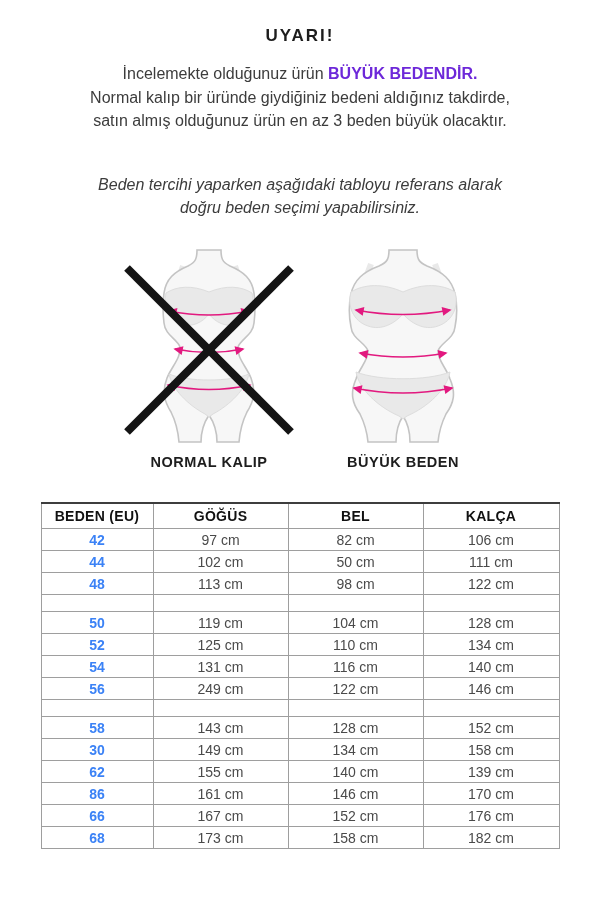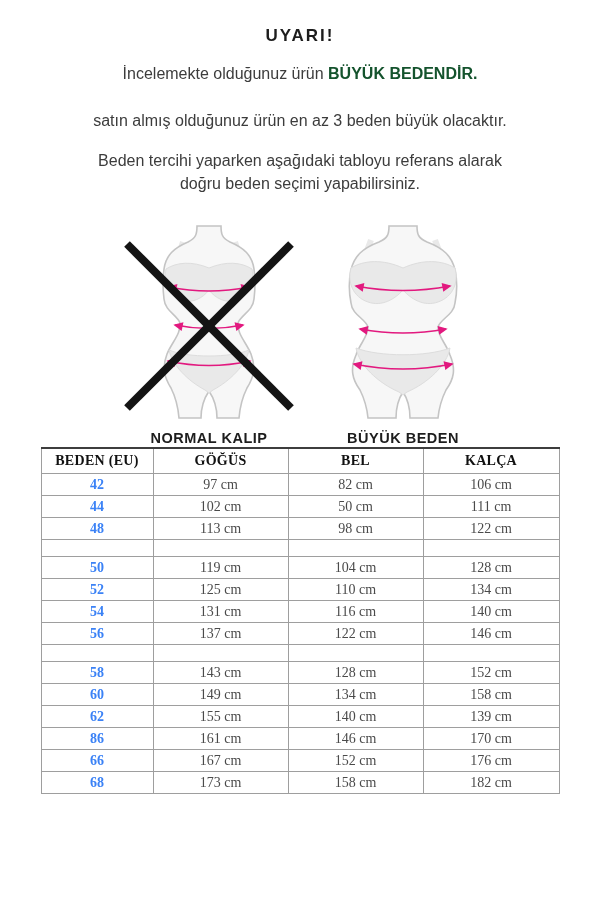--- a/index.html
+++ b/index.html
@@ -12,40 +12,40 @@
   .page { width: 600px; height: 900px; position: relative; }
 
   .title {
     padding-top: 26px; text-align: center;
     font-size: 17px; font-weight: bold; letter-spacing: 2px; color: #1d1d1d;
   }
   .para {
     margin: 16px auto 0; text-align: center;
     font-size: 16px; line-height: 23.5px; color: #3c3c3c;
   }
-  .para .b { font-weight: bold; color: #14532d; }
-  .para.second { margin-top: 16px; }
+  .para .b { font-weight: bold; color: #6d28d9; }
+  .para.second { margin-top: 40px; font-style: italic; }
 
   .figures {
     margin-top: 28px; display: flex; justify-content: center; gap: 16px; padding-left: 12px;
   }
   .figure-col { width: 178px; text-align: center; }
   svg.body-svg { width: 160px; height: 196px; overflow: visible; display: block; margin: 0 auto; }
   .silhouette { fill: #f7f7f7; stroke: #c4c4c4; stroke-width: 1.6; }
   .garment { fill: #e9e9e9; stroke: #dddddd; stroke-width: 1; }
   .strap { stroke: #e9e9e9; stroke-width: 6; fill: none; }
   .measure { fill: none; stroke: var(--accent); stroke-width: 1.6; }
   .arrowhead { fill: var(--accent); }
   .cross-line { stroke: #141414; stroke-width: 8; }
   .figure-label {
     margin-top: 10px; font-size: 14.5px; font-weight: bold;
     letter-spacing: 0.5px; color: #1d1d1d;
   }
 
-  .table-wrap { margin-top: 1px; font-family: Liberation Serif, serif; }
+  .table-wrap { margin-top: 32px; }
   table.sizes {
     border-collapse: collapse; table-layout: fixed;
     width: 518px; margin: 0 auto;
     border: 1px solid #7f7f7f; border-top: 2px solid #3d3d3d;
   }
   table.sizes th, table.sizes td {
     border: 1px solid #9e9e9e; text-align: center; padding: 0;
     vertical-align: middle;
   }
   table.sizes th {
@@ -58,21 +58,21 @@
 </style>
 </head>
 <body>
 
 <div class="page">
 
   <div class="title">UYARI!</div>
 
   <p class="para">
     <span>İncelemekte olduğunuz ürün </span><span class="b">BÜYÜK BEDENDİR.</span><br>
-    <br>
+    <span>Normal kalıp bir üründe giydiğiniz bedeni aldığınız takdirde,</span><br>
     <span>satın almış olduğunuz ürün en az 3 beden büyük olacaktır.</span>
   </p>
 
   <p class="para second">
     <span>Beden tercihi yaparken aşağıdaki tabloyu referans alarak</span><br>
     <span>doğru beden seçimi yapabilirsiniz.</span>
   </p>
 
   <div class="figures">
 
@@ -174,38 +174,38 @@
             <td>134 cm</td>
           </tr>
           <tr>
             <td class="size-col">54</td>
             <td>131 cm</td>
             <td>116 cm</td>
             <td>140 cm</td>
           </tr>
           <tr>
             <td class="size-col">56</td>
-            <td>137 cm</td>
+            <td>249 cm</td>
             <td>122 cm</td>
             <td>146 cm</td>
           </tr>
           <tr class="spacer">
             <td></td>
             <td></td>
             <td></td>
             <td></td>
           </tr>
           <tr>
             <td class="size-col">58</td>
             <td>143 cm</td>
             <td>128 cm</td>
             <td>152 cm</td>
           </tr>
           <tr>
-            <td class="size-col">60</td>
+            <td class="size-col">30</td>
             <td>149 cm</td>
             <td>134 cm</td>
             <td>158 cm</td>
           </tr>
           <tr>
             <td class="size-col">62</td>
             <td>155 cm</td>
             <td>140 cm</td>
             <td>139 cm</td>
           </tr>

